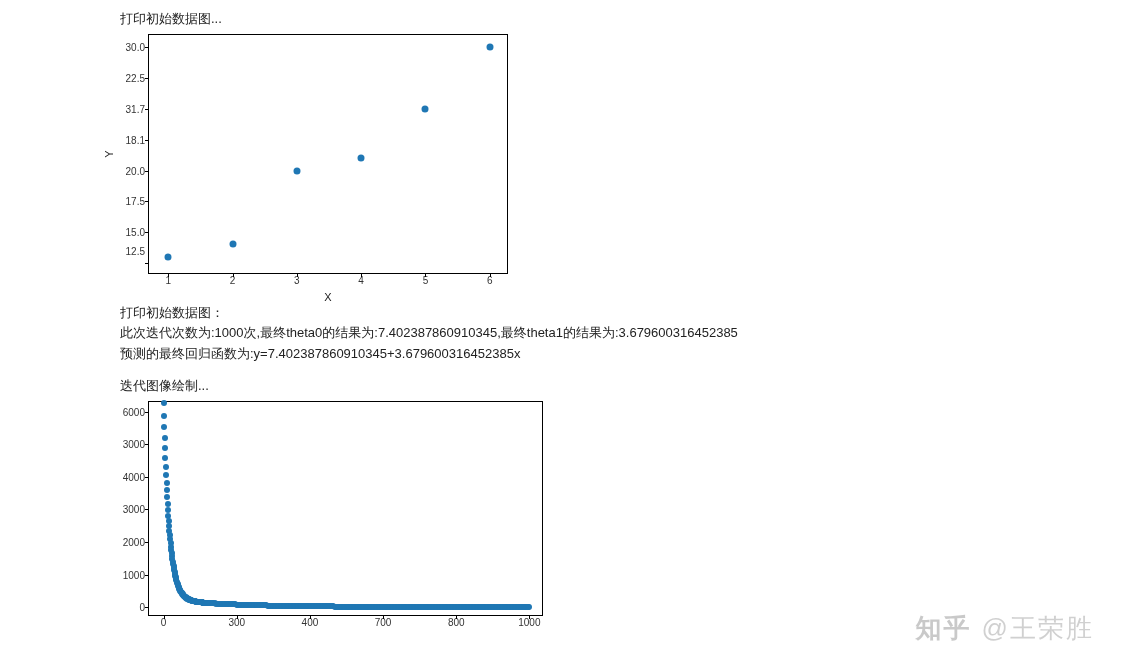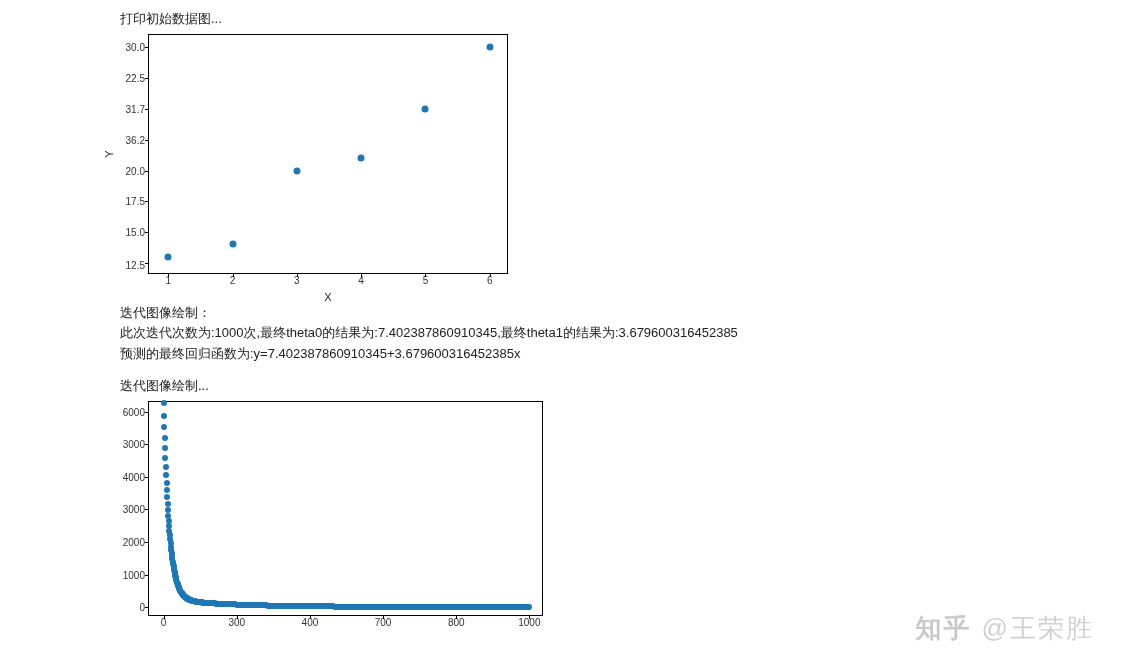--- a/index.html
+++ b/index.html
@@ -56,29 +56,29 @@
     .section-gap { height: 10px; }
   </style>
 </head>
 <body>
 
 <div class="text-line">打印初始数据图...</div>
 
 <div class="chart-box chart1" id="chart1">
   <div class="ylabel">Y</div>
   <div class="xlabel">X</div>
-<div class="axis-label ytick" style="top: 230px;">12.5</div>
+<div class="axis-label ytick" style="top: 216px;">12.5</div>
     <div class="tick-mark-y" style="top: 227.692px;"></div>
     <div class="axis-label ytick" style="top: 196.923px;">15.0</div>
     <div class="tick-mark-y" style="top: 196.923px;"></div>
     <div class="axis-label ytick" style="top: 166.154px;">17.5</div>
     <div class="tick-mark-y" style="top: 166.154px;"></div>
     <div class="axis-label ytick" style="top: 135.385px;">20.0</div>
     <div class="tick-mark-y" style="top: 135.385px;"></div>
-    <div class="axis-label ytick" style="top: 104.615px;">36.2</div>
+    <div class="axis-label ytick" style="top: 104.615px;">18.1</div>
     <div class="tick-mark-y" style="top: 104.615px;"></div>
     <div class="axis-label ytick" style="top: 73.8462px;">31.7</div>
     <div class="tick-mark-y" style="top: 73.8462px;"></div>
     <div class="axis-label ytick" style="top: 43.0769px;">22.5</div>
     <div class="tick-mark-y" style="top: 43.0769px;"></div>
     <div class="axis-label ytick" style="top: 12.3077px;">30.0</div>
     <div class="tick-mark-y" style="top: 12.3077px;"></div>
     <div class="axis-label xtick" style="left: 19.2857px;">1</div>
     <div class="tick-mark-x" style="left: 19.2857px;"></div>
     <div class="axis-label xtick" style="left: 83.5714px;">2</div>
@@ -95,21 +95,21 @@
     <div class="point" style="left: 83.5714px; top: 209.231px;"></div>
     <div class="point" style="left: 147.857px; top: 135.385px;"></div>
     <div class="point" style="left: 212.143px; top: 123.077px;"></div>
     <div class="point" style="left: 276.429px; top: 73.8462px;"></div>
     <div class="point" style="left: 340.714px; top: 12.3077px;"></div>
   </div>
 
 <div class="section-gap"></div>
 <div class="section-gap"></div>
 
-<div class="text-line">迭代图像绘制：</div>
+<div class="text-line">打印初始数据图：</div>
 <div class="text-line">此次迭代次数为:1000次,最终theta0的结果为:7.402387860910345,最终theta1的结果为:3.679600316452385</div>
 <div class="text-line">预测的最终回归函数为:y=7.402387860910345+3.679600316452385x</div>
 
 <div class="section-gap"></div>
 
 <div class="text-line">迭代图像绘制...</div>
 
 <div class="chart-box chart2" id="chart2">
     <div class="axis-label ytick" style="top: 205.227px;">0</div>
     <div class="tick-mark-y" style="top: 205.227px;"></div>

